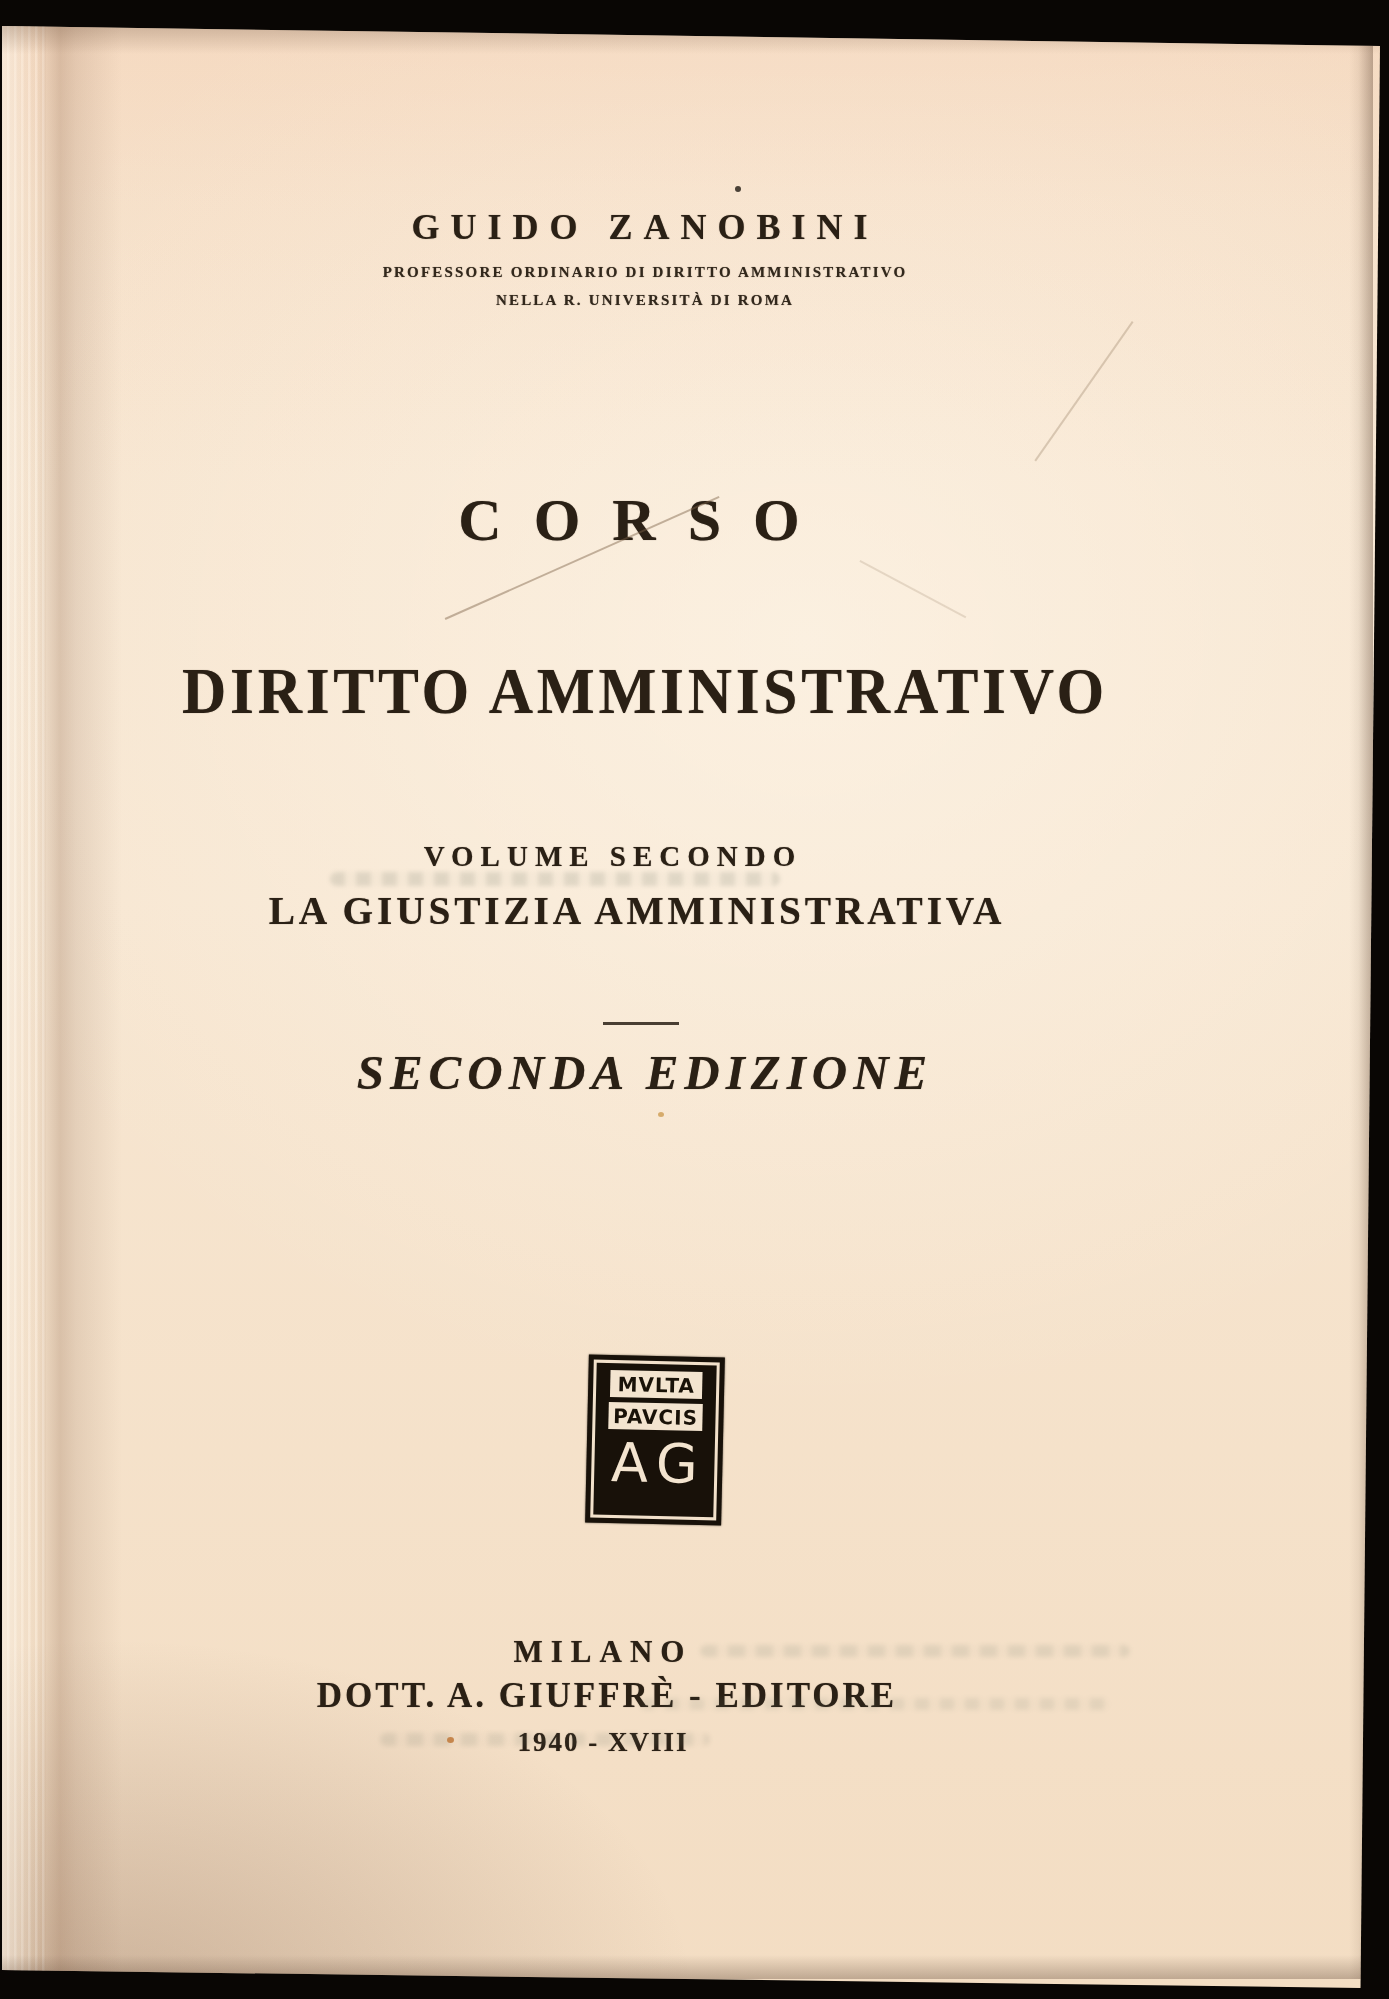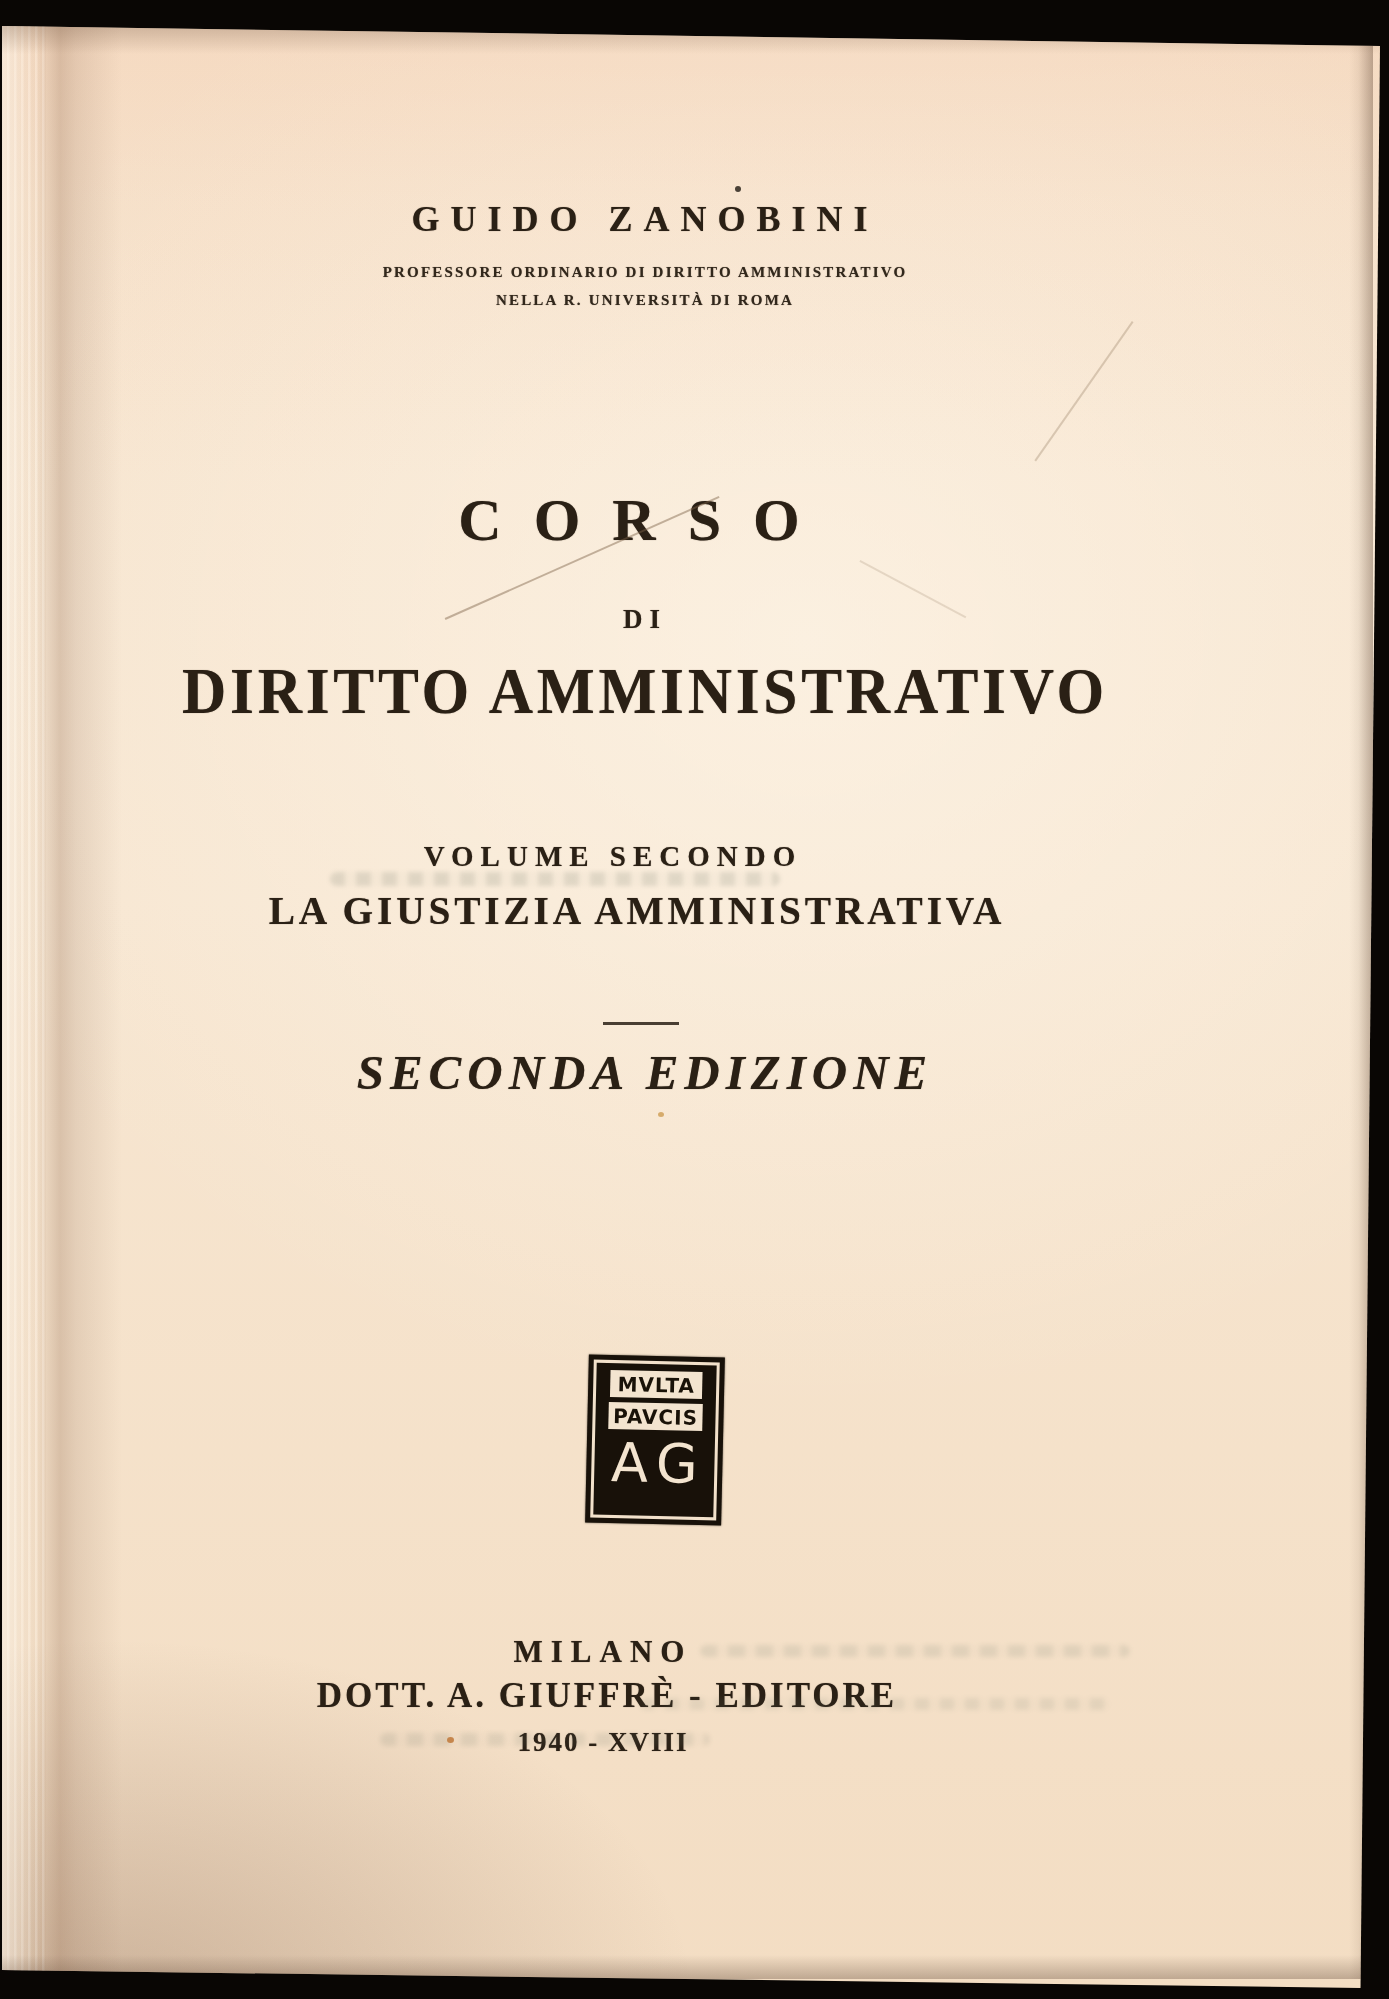--- a/index.html
+++ b/index.html
@@ -29,21 +29,21 @@
     background:linear-gradient(270deg, rgba(90,64,46,0.38) 0%, rgba(90,64,46,0.08) 60%, rgba(90,64,46,0) 100%);}
   .top-shade{top:24px;left:0;right:0;height:30px;
     background:linear-gradient(180deg, rgba(95,68,48,0.28), rgba(95,68,48,0));}
   .bottom-shade{bottom:20px;left:0;right:0;height:24px;
     background:linear-gradient(0deg, rgba(80,55,40,0.32), rgba(80,55,40,0));}
 
   
   .content{position:absolute;left:5px;top:0;width:1280px;height:100%;}
   .tline{position:absolute;left:0;width:100%;text-align:center;
     color:#2a2015;text-shadow:0 0 1px rgba(44,30,18,0.55);white-space:nowrap;}
-  .author{top:198px;font-size:36px;font-weight:bold;letter-spacing:11px;}
+  .author{top:206px;font-size:36px;font-weight:bold;letter-spacing:11px;}
   .cred{font-size:15px;font-weight:bold;letter-spacing:2.2px;color:#32281c;}
   .cred1{top:264px;}
   .cred2{top:292px;}
   .title-main{top:486px;font-size:60px;font-weight:bold;letter-spacing:32px;}
   .title-di{top:604px;font-size:27px;font-weight:bold;letter-spacing:7px;}
   .title-subject{top:653px;font-size:66px;font-weight:bold;letter-spacing:4px;
     transform:scaleX(0.93);transform-origin:center;}
   .volume{top:840px;font-size:29px;font-weight:bold;letter-spacing:7px;transform:translateX(-32px);}
   .subtitle{top:886px;font-size:41px;font-weight:bold;letter-spacing:4px;
     transform:translateX(-8px) scaleX(0.96);transform-origin:center;}
@@ -98,21 +98,20 @@
   <div class="overlay bottom-shade"></div>
 
   <div class="content">
 
     <div class="tline author">GUIDO ZANOBINI</div>
 
     <div class="tline cred cred1">PROFESSORE ORDINARIO DI DIRITTO AMMINISTRATIVO</div>
     <div class="tline cred cred2">NELLA R. UNIVERSITÀ DI ROMA</div>
 
     <div class="tline title-main">CORSO</div>
-    <div class="tline title-di">DI</div>
     <div class="tline title-subject">DIRITTO AMMINISTRATIVO</div>
 
     <div class="tline volume">VOLUME SECONDO</div>
     <div class="tline subtitle">LA GIUSTIZIA AMMINISTRATIVA</div>
 
     <div class="edition-rule"></div>
     <div class="tline edition">SECONDA EDIZIONE</div>
 
     <div class="logo">
       <div class="logo-frame">

